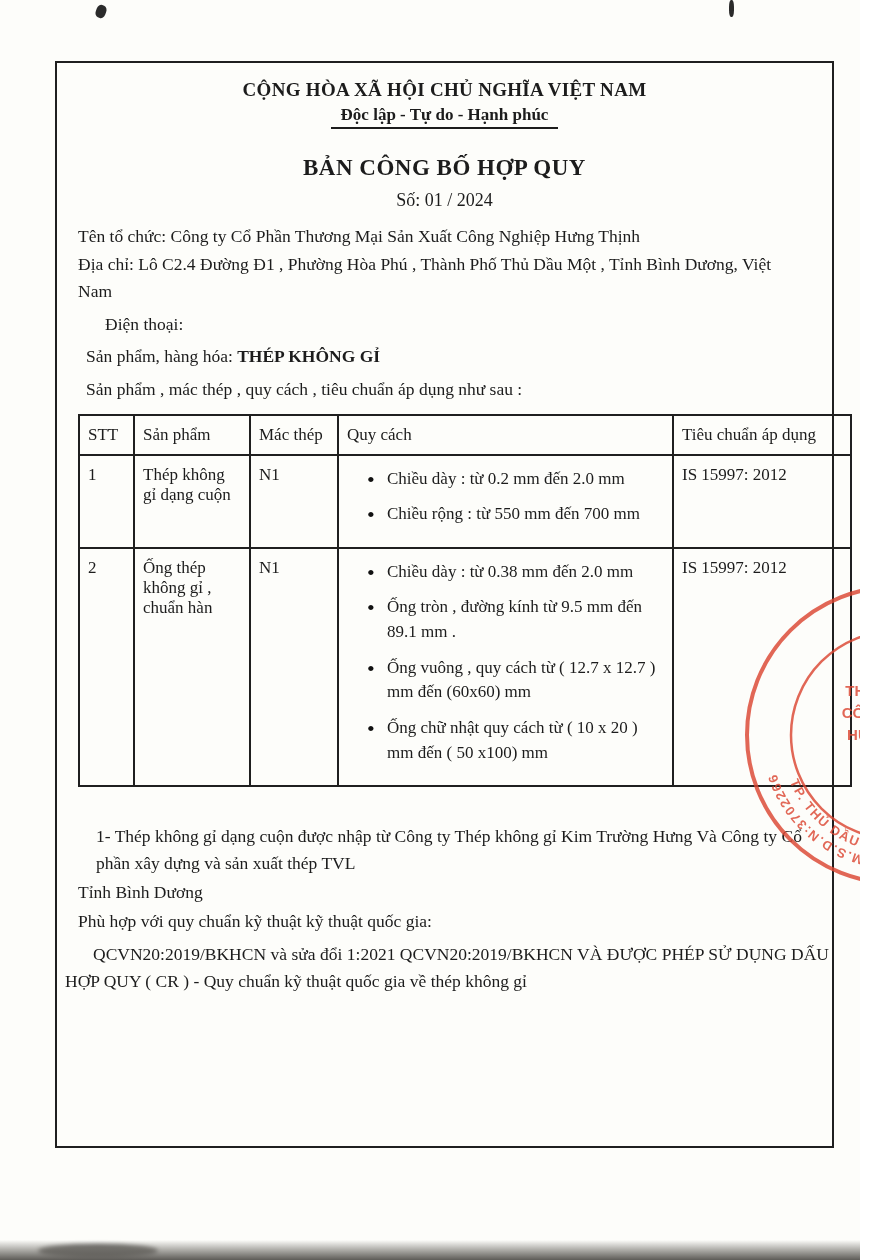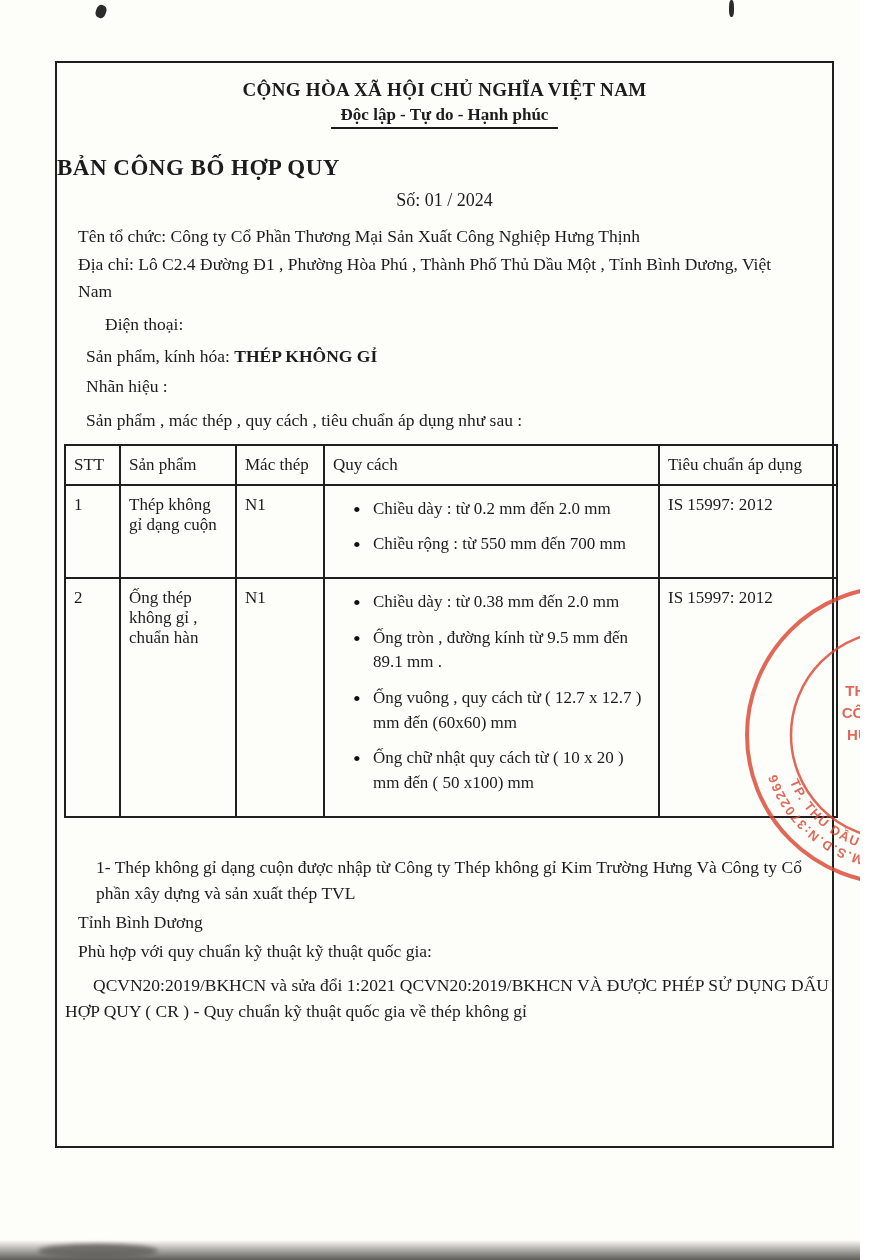--- a/index.html
+++ b/index.html
@@ -22,33 +22,33 @@
   .center{text-align:center;}
   .national-title{
     font-weight:bold;font-size:19px;letter-spacing:.3px;margin-top:4px;
   }
   .motto-wrap{text-align:center;margin-top:4px;}
   .motto{
     display:inline-block;font-weight:bold;font-size:17px;
     border-bottom:2px solid #1c1c1c;padding:0 10px 2px 10px;
   }
   .doc-title{
-    text-align:left;font-weight:bold;font-size:23px;
+    text-align:center;font-weight:bold;font-size:23px;
     margin:26px 0 0 0;letter-spacing:.5px;
   }
   .doc-number{text-align:center;font-size:18px;margin-top:9px;}
   .body-text{font-size:17.5px;line-height:1.5;}
   .p-info{margin:5px 25px 0 21px;}
   .p-indent{margin:6px 25px 0 29px;}
   .bold{font-weight:bold;}
   .first-block{margin-top:12px;}
 
   table.product-table{
     border-collapse:collapse;
-    margin:11px 0 0 7px;
+    margin:11px 0 0 21px;
     width:772px;
     table-layout:fixed;
     font-size:17px;
     padding-left:14px;
   }
   table.product-table th, table.product-table td{
     border:2px solid #1f1f1f;
     vertical-align:top;
     padding:9px 8px;
     font-weight:normal;
@@ -129,22 +129,21 @@
       <span class="motto">Độc lập - Tự do - Hạnh phúc</span>
     </div>
 
     <div class="doc-title">BẢN CÔNG BỐ HỢP QUY</div>
     <div class="doc-number">Số: 01 / 2024</div>
 
     <div class="body-text first-block">
       <p class="p-info" style="margin-top:10px;">Tên tổ chức: Công ty Cổ Phần Thương Mại Sản Xuất Công Nghiệp Hưng Thịnh</p>
       <p class="p-info" style="margin-top:2px;">Địa chỉ: Lô C2.4 Đường Đ1 , Phường Hòa Phú , Thành Phố Thủ Dầu Một , Tỉnh Bình Dương, Việt Nam</p>
       <p class="p-info" style="margin-top:7px;margin-left:48px;">Điện thoại:</p>
-      <p class="p-indent"><span>Sản phẩm, kính hóa: </span><span class="bold">THÉP KHÔNG GỈ</span></p>
-      <p class="p-indent" style="margin-top:4px;">Nhãn hiệu :</p>
+      <p class="p-indent"><span>Sản phẩm, hàng hóa: </span><span class="bold">THÉP KHÔNG GỈ</span></p>
       <p class="p-indent" style="margin-top:7px;">Sản phẩm , mác thép , quy cách , tiêu chuẩn áp dụng như sau :</p>
     </div>
 
     <table class="product-table">
       <colgroup>
         <col class="c-stt">
           <col class="c-sp">
           <col class="c-mac">
           <col class="c-qc">
           <col class="c-std">

